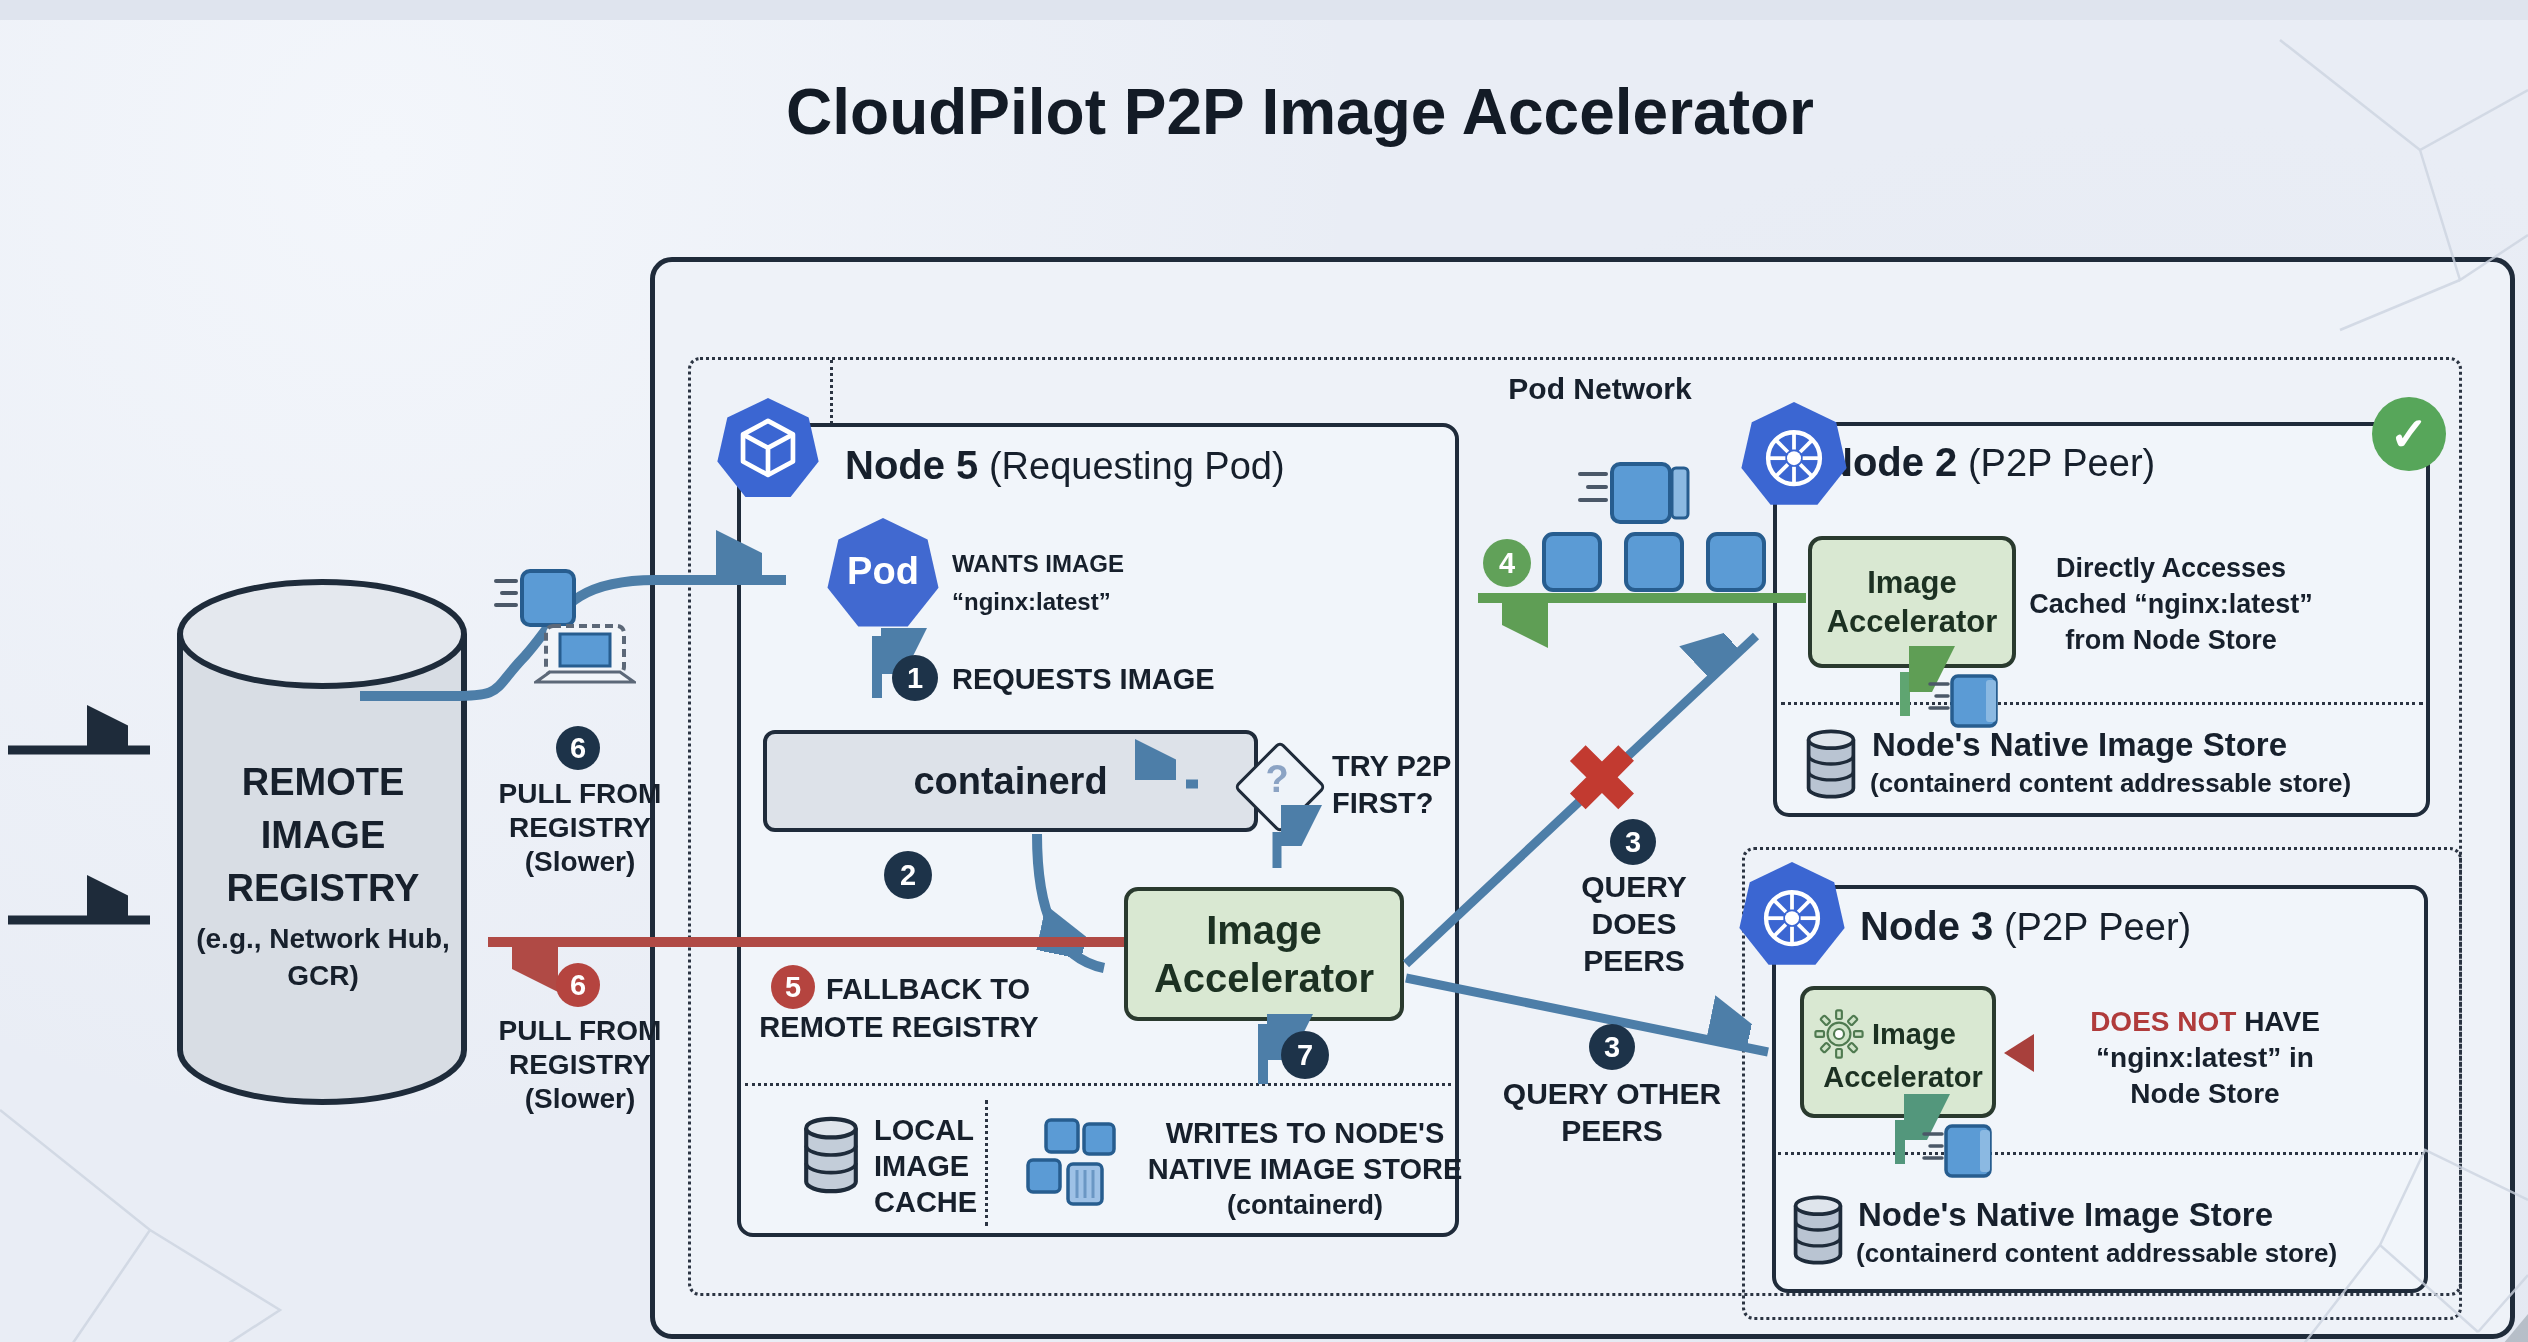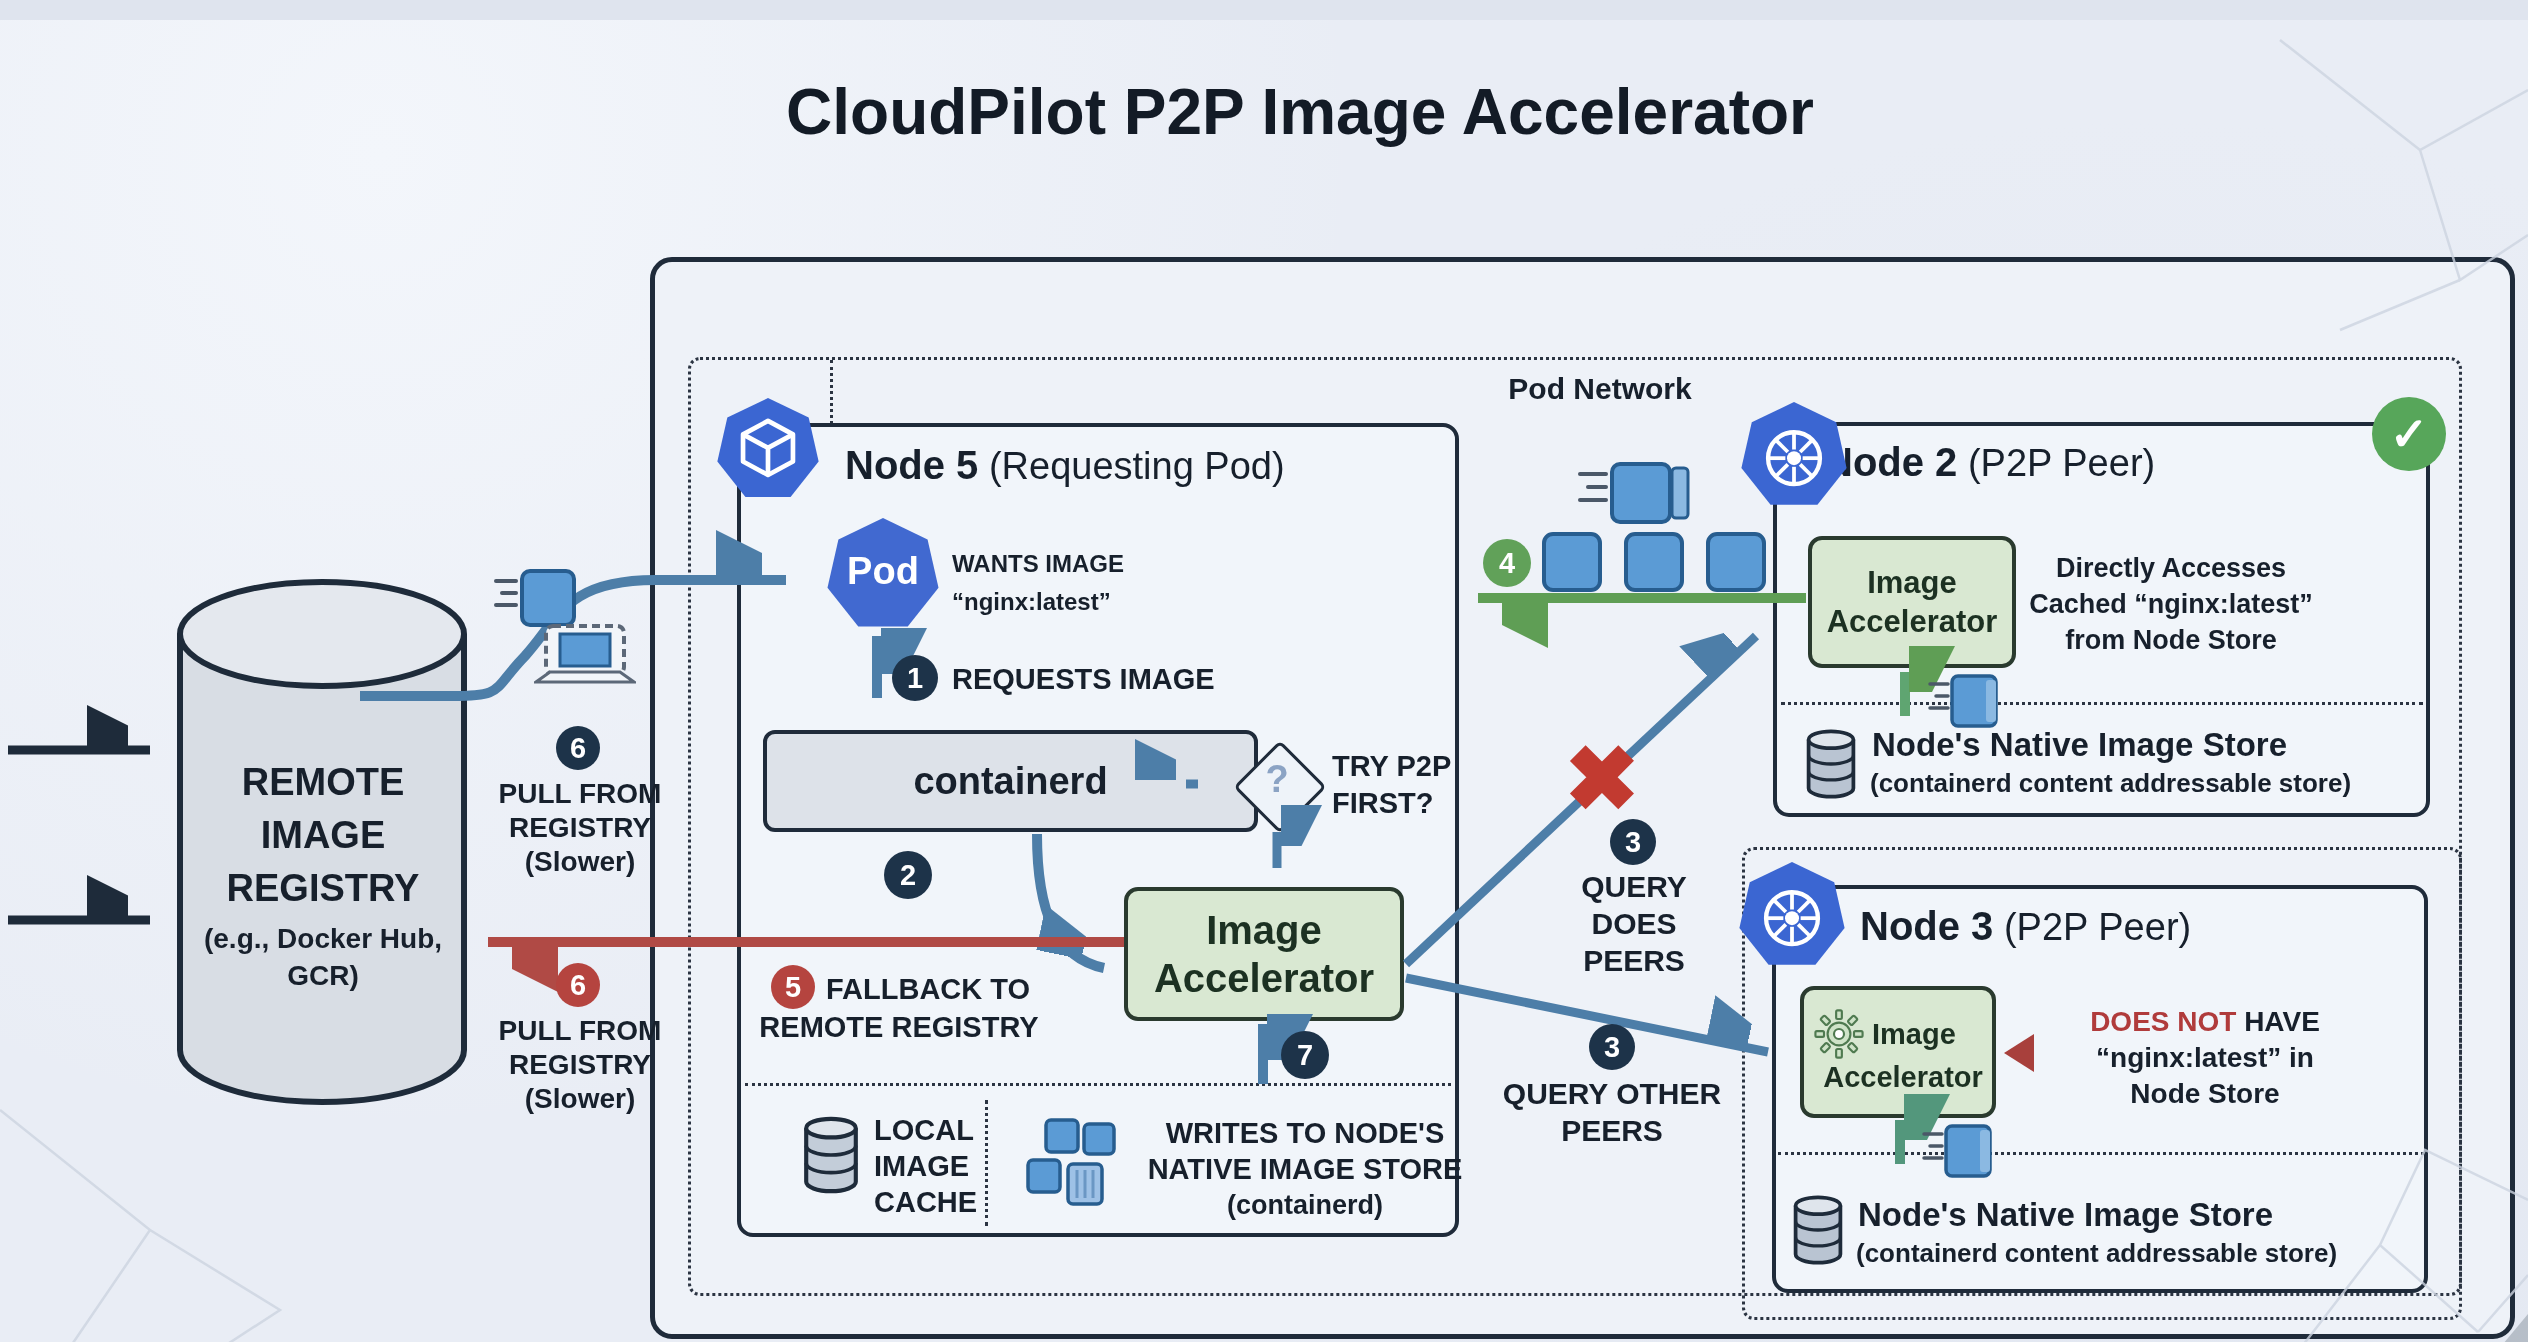--- a/index.html
+++ b/index.html
@@ -108,21 +108,21 @@
   <svg class="icon" style="left:172px;top:552px;z-index:2;" width="300" height="545" viewBox="0 0 300 545">
     <path d="M8 62 L8 478 A142 52 0 0 0 292 478 L292 62" fill="#d8dde4" stroke="#1e2b3a" stroke-width="6"></path>
     <ellipse cx="150" cy="62" rx="142" ry="52" fill="#e4e8ee" stroke="#1e2b3a" stroke-width="6"></ellipse>
   </svg>
   <div class="t center" style="left:180px;top:736px;width:286px;font-size:38px;line-height:53px;z-index:3;">
     <div>REMOTE</div>
       <div>IMAGE</div>
       <div>REGISTRY</div>
   </div>
   <div class="t center" style="left:180px;top:900px;width:286px;font-size:28px;line-height:37px;z-index:3;">
-    <div>(e.g., Docker Hub,</div>
+    <div>(e.g., Network Hub,</div>
       <div>GCR)</div>
   </div>
 
   <svg class="icon" style="left:492px;top:545px;" width="88" height="68" viewBox="0 0 88 68">
     <g stroke="#4b5868" stroke-width="4" stroke-linecap="round">
         <line x1="4" y1="16" x2="24" y2="16"></line>
         <line x1="10" y1="28" x2="24" y2="28"></line>
         <line x1="4" y1="40" x2="24" y2="40"></line>
       </g>
     <rect x="30" y="6" width="52" height="54" rx="8" fill="#5b9bd5" stroke="#275d8f" stroke-width="4"></rect>

